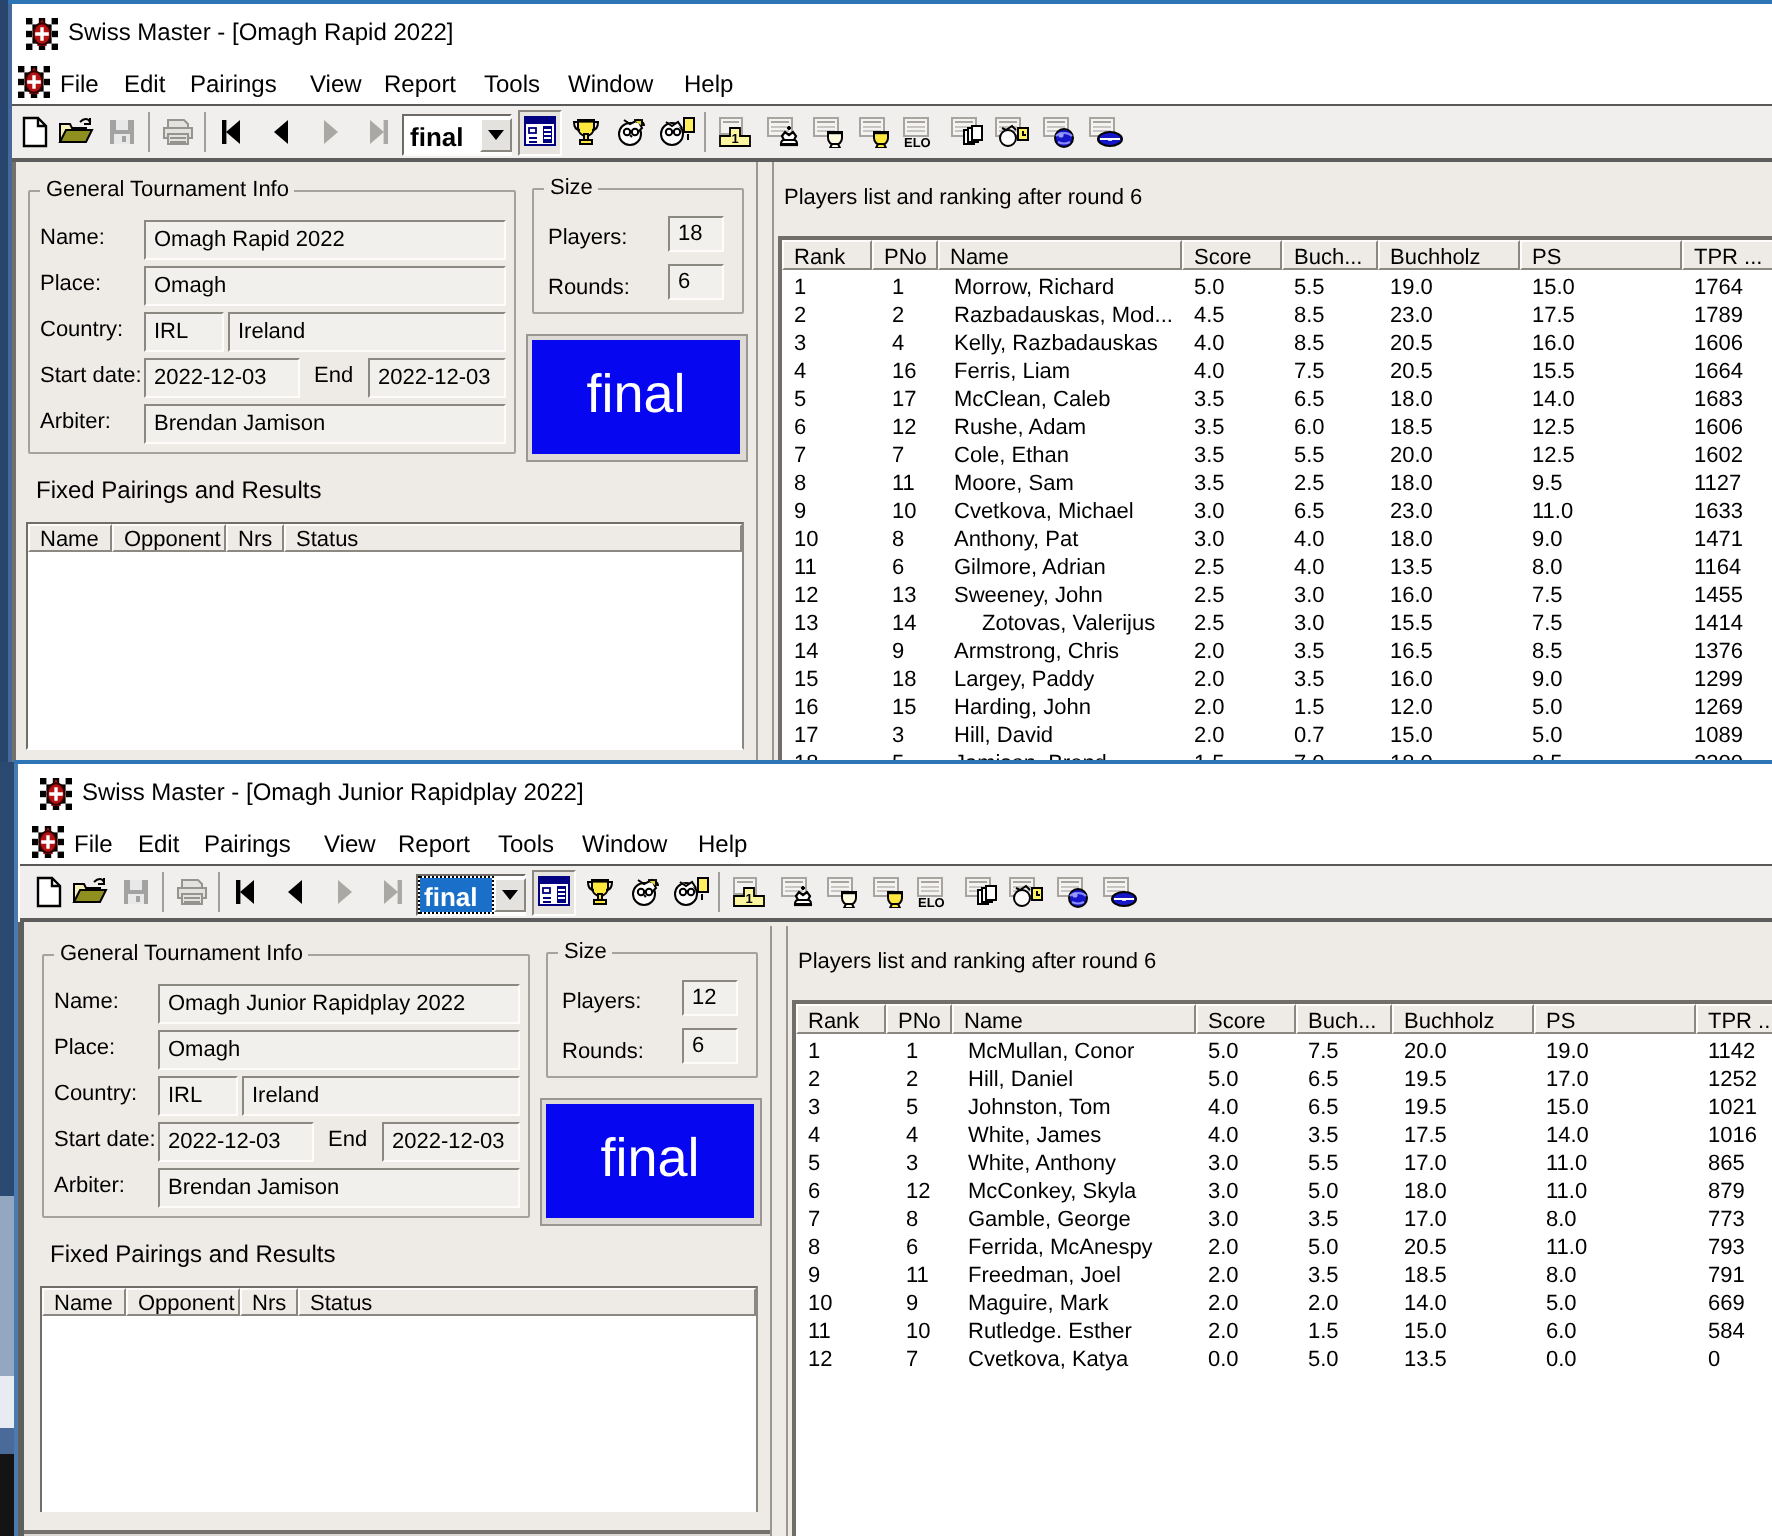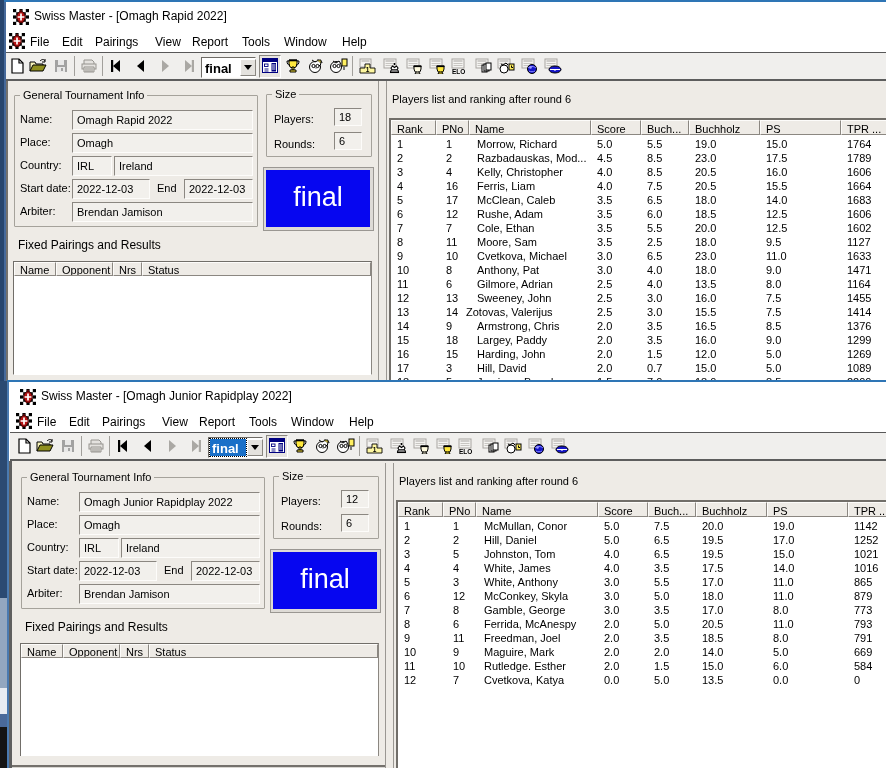--- a/index.html
+++ b/index.html
@@ -276,21 +276,21 @@
 <div class="cell" style="left:397px;top:152px">2</div>
 <div class="cell" style="left:446px;top:152px">2</div>
 <div class="cell" style="left:477px;top:152px">Razbadauskas, Mod...</div>
 <div class="cell" style="left:597px;top:152px">4.5</div>
 <div class="cell" style="left:647px;top:152px">8.5</div>
 <div class="cell" style="left:695px;top:152px">23.0</div>
 <div class="cell" style="left:766px;top:152px">17.5</div>
 <div class="cell" style="left:847px;top:152px">1789</div>
 <div class="cell" style="left:397px;top:166px">3</div>
 <div class="cell" style="left:446px;top:166px">4</div>
-<div class="cell" style="left:477px;top:166px">Kelly, Christopher</div>
+<div class="cell" style="left:477px;top:166px">Kelly, Razbadauskas</div>
 <div class="cell" style="left:597px;top:166px">4.0</div>
 <div class="cell" style="left:647px;top:166px">8.5</div>
 <div class="cell" style="left:695px;top:166px">20.5</div>
 <div class="cell" style="left:766px;top:166px">16.0</div>
 <div class="cell" style="left:847px;top:166px">1606</div>
 <div class="cell" style="left:397px;top:180px">4</div>
 <div class="cell" style="left:446px;top:180px">16</div>
 <div class="cell" style="left:477px;top:180px">Ferris, Liam</div>
 <div class="cell" style="left:597px;top:180px">4.0</div>
 <div class="cell" style="left:647px;top:180px">7.5</div>
@@ -356,21 +356,21 @@
 <div class="cell" style="left:397px;top:292px">12</div>
 <div class="cell" style="left:446px;top:292px">13</div>
 <div class="cell" style="left:477px;top:292px">Sweeney, John</div>
 <div class="cell" style="left:597px;top:292px">2.5</div>
 <div class="cell" style="left:647px;top:292px">3.0</div>
 <div class="cell" style="left:695px;top:292px">16.0</div>
 <div class="cell" style="left:766px;top:292px">7.5</div>
 <div class="cell" style="left:847px;top:292px">1455</div>
 <div class="cell" style="left:397px;top:306px">13</div>
 <div class="cell" style="left:446px;top:306px">14</div>
-<div class="cell" style="left:466px;top:306px">Zotovas, Valerijus</div>
+<div class="cell" style="left:491px;top:306px">Zotovas, Valerijus</div>
 <div class="cell" style="left:597px;top:306px">2.5</div>
 <div class="cell" style="left:647px;top:306px">3.0</div>
 <div class="cell" style="left:695px;top:306px">15.5</div>
 <div class="cell" style="left:766px;top:306px">7.5</div>
 <div class="cell" style="left:847px;top:306px">1414</div>
 <div class="cell" style="left:397px;top:320px">14</div>
 <div class="cell" style="left:446px;top:320px">9</div>
 <div class="cell" style="left:477px;top:320px">Armstrong, Chris</div>
 <div class="cell" style="left:597px;top:320px">2.0</div>
 <div class="cell" style="left:647px;top:320px">3.5</div>

